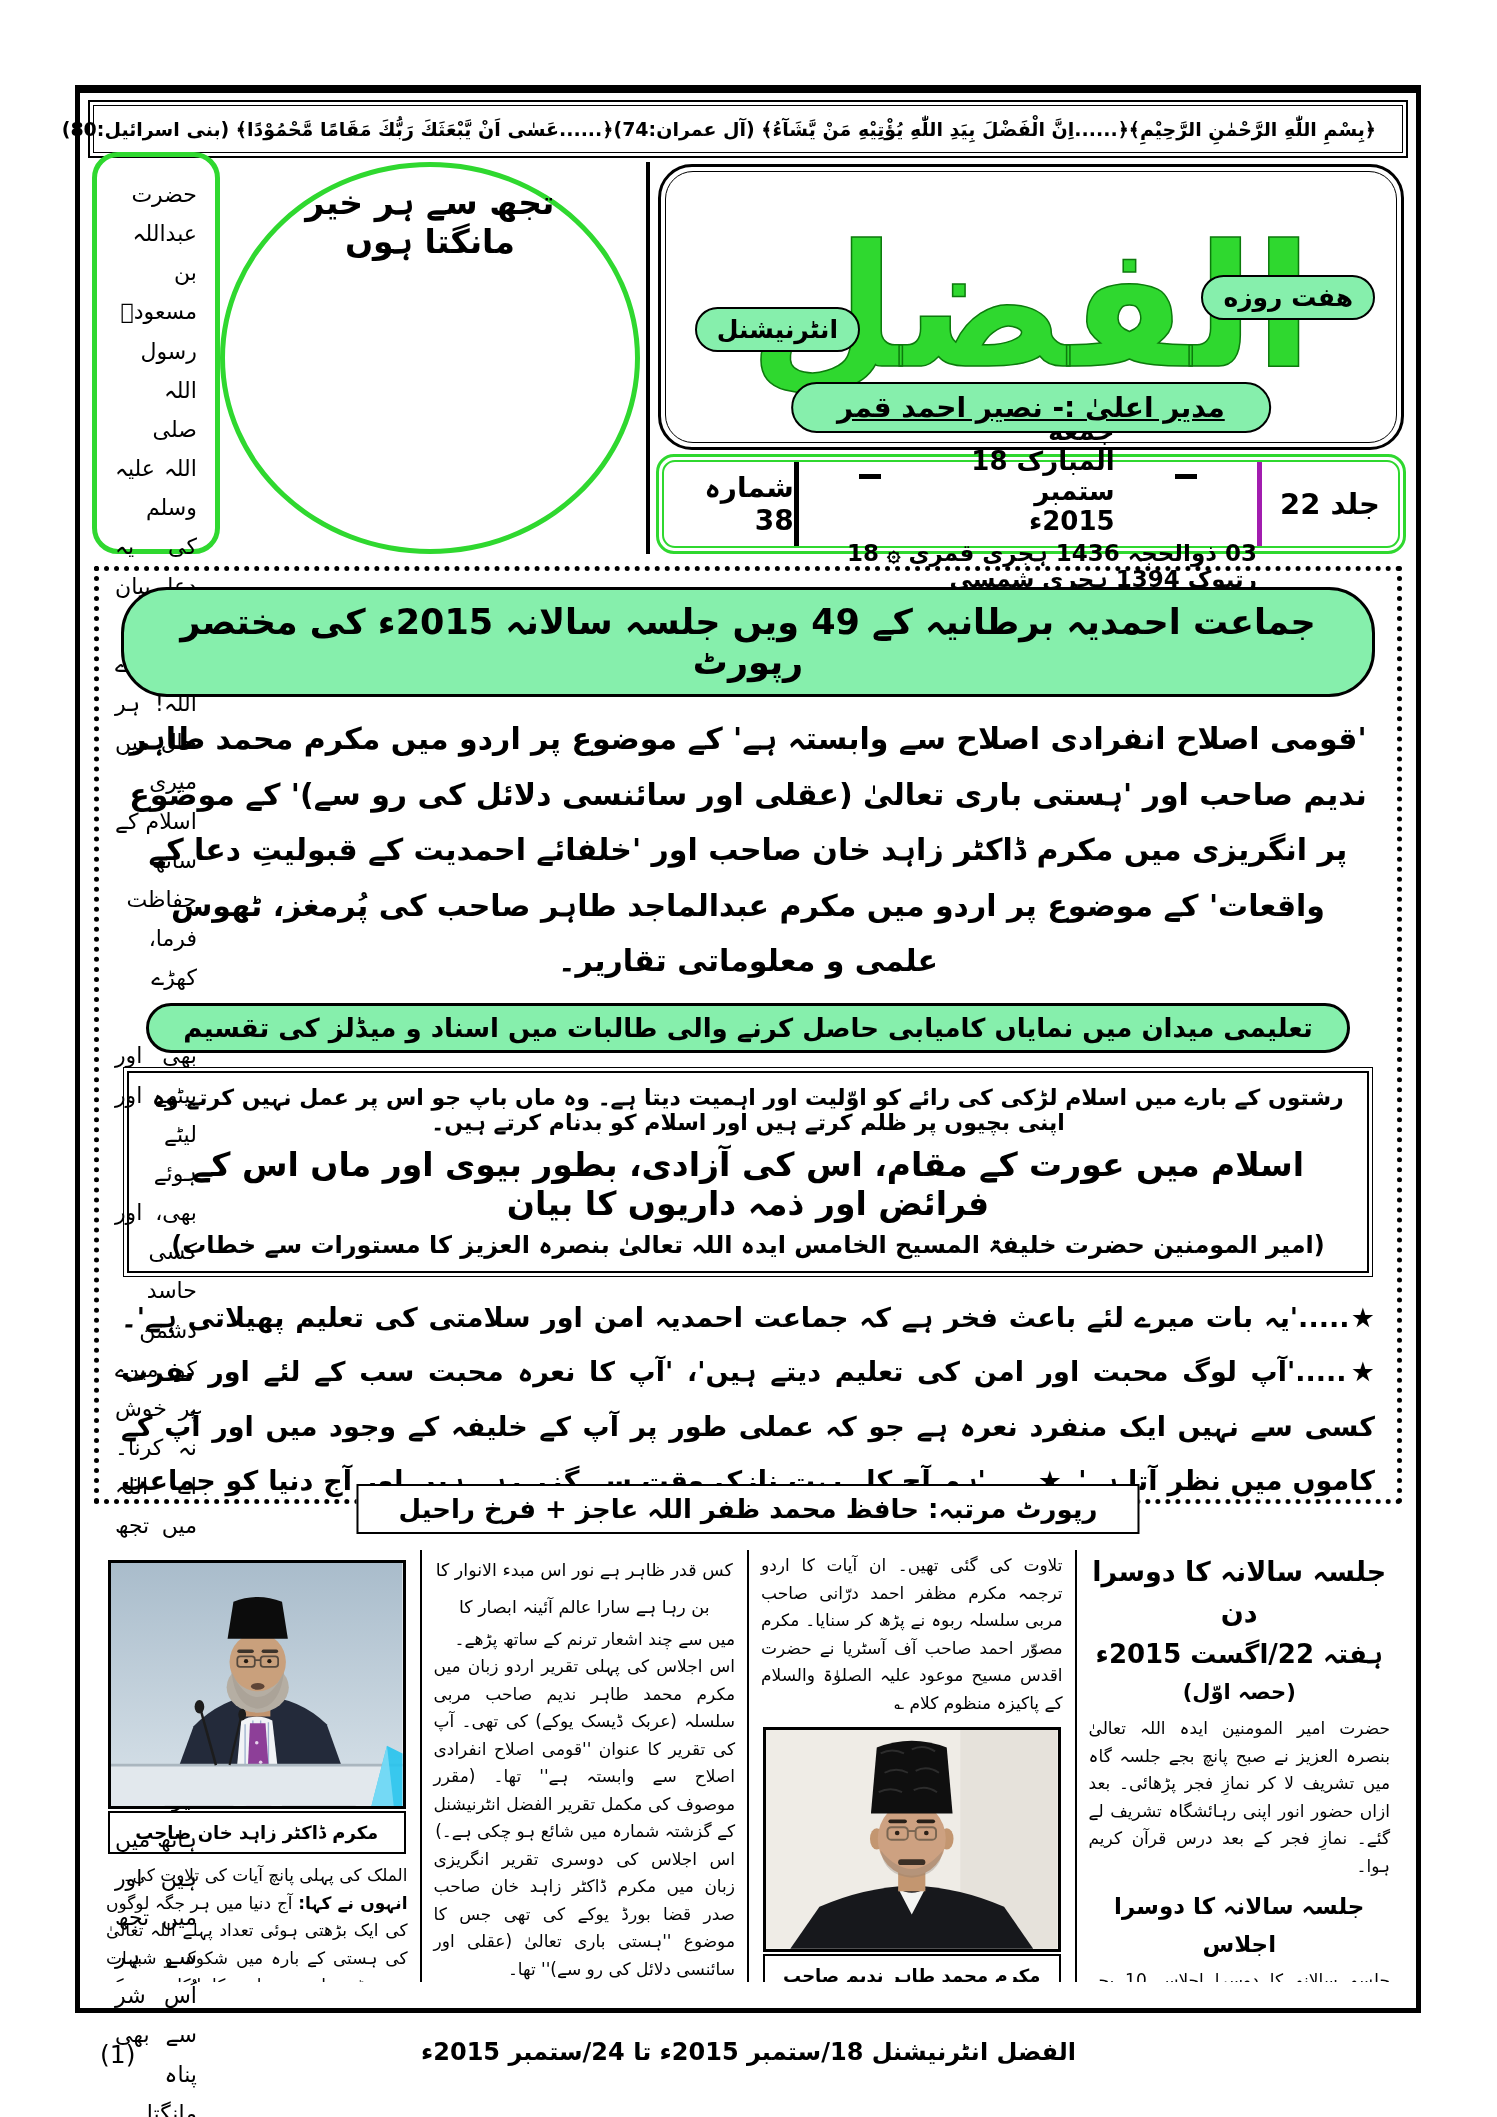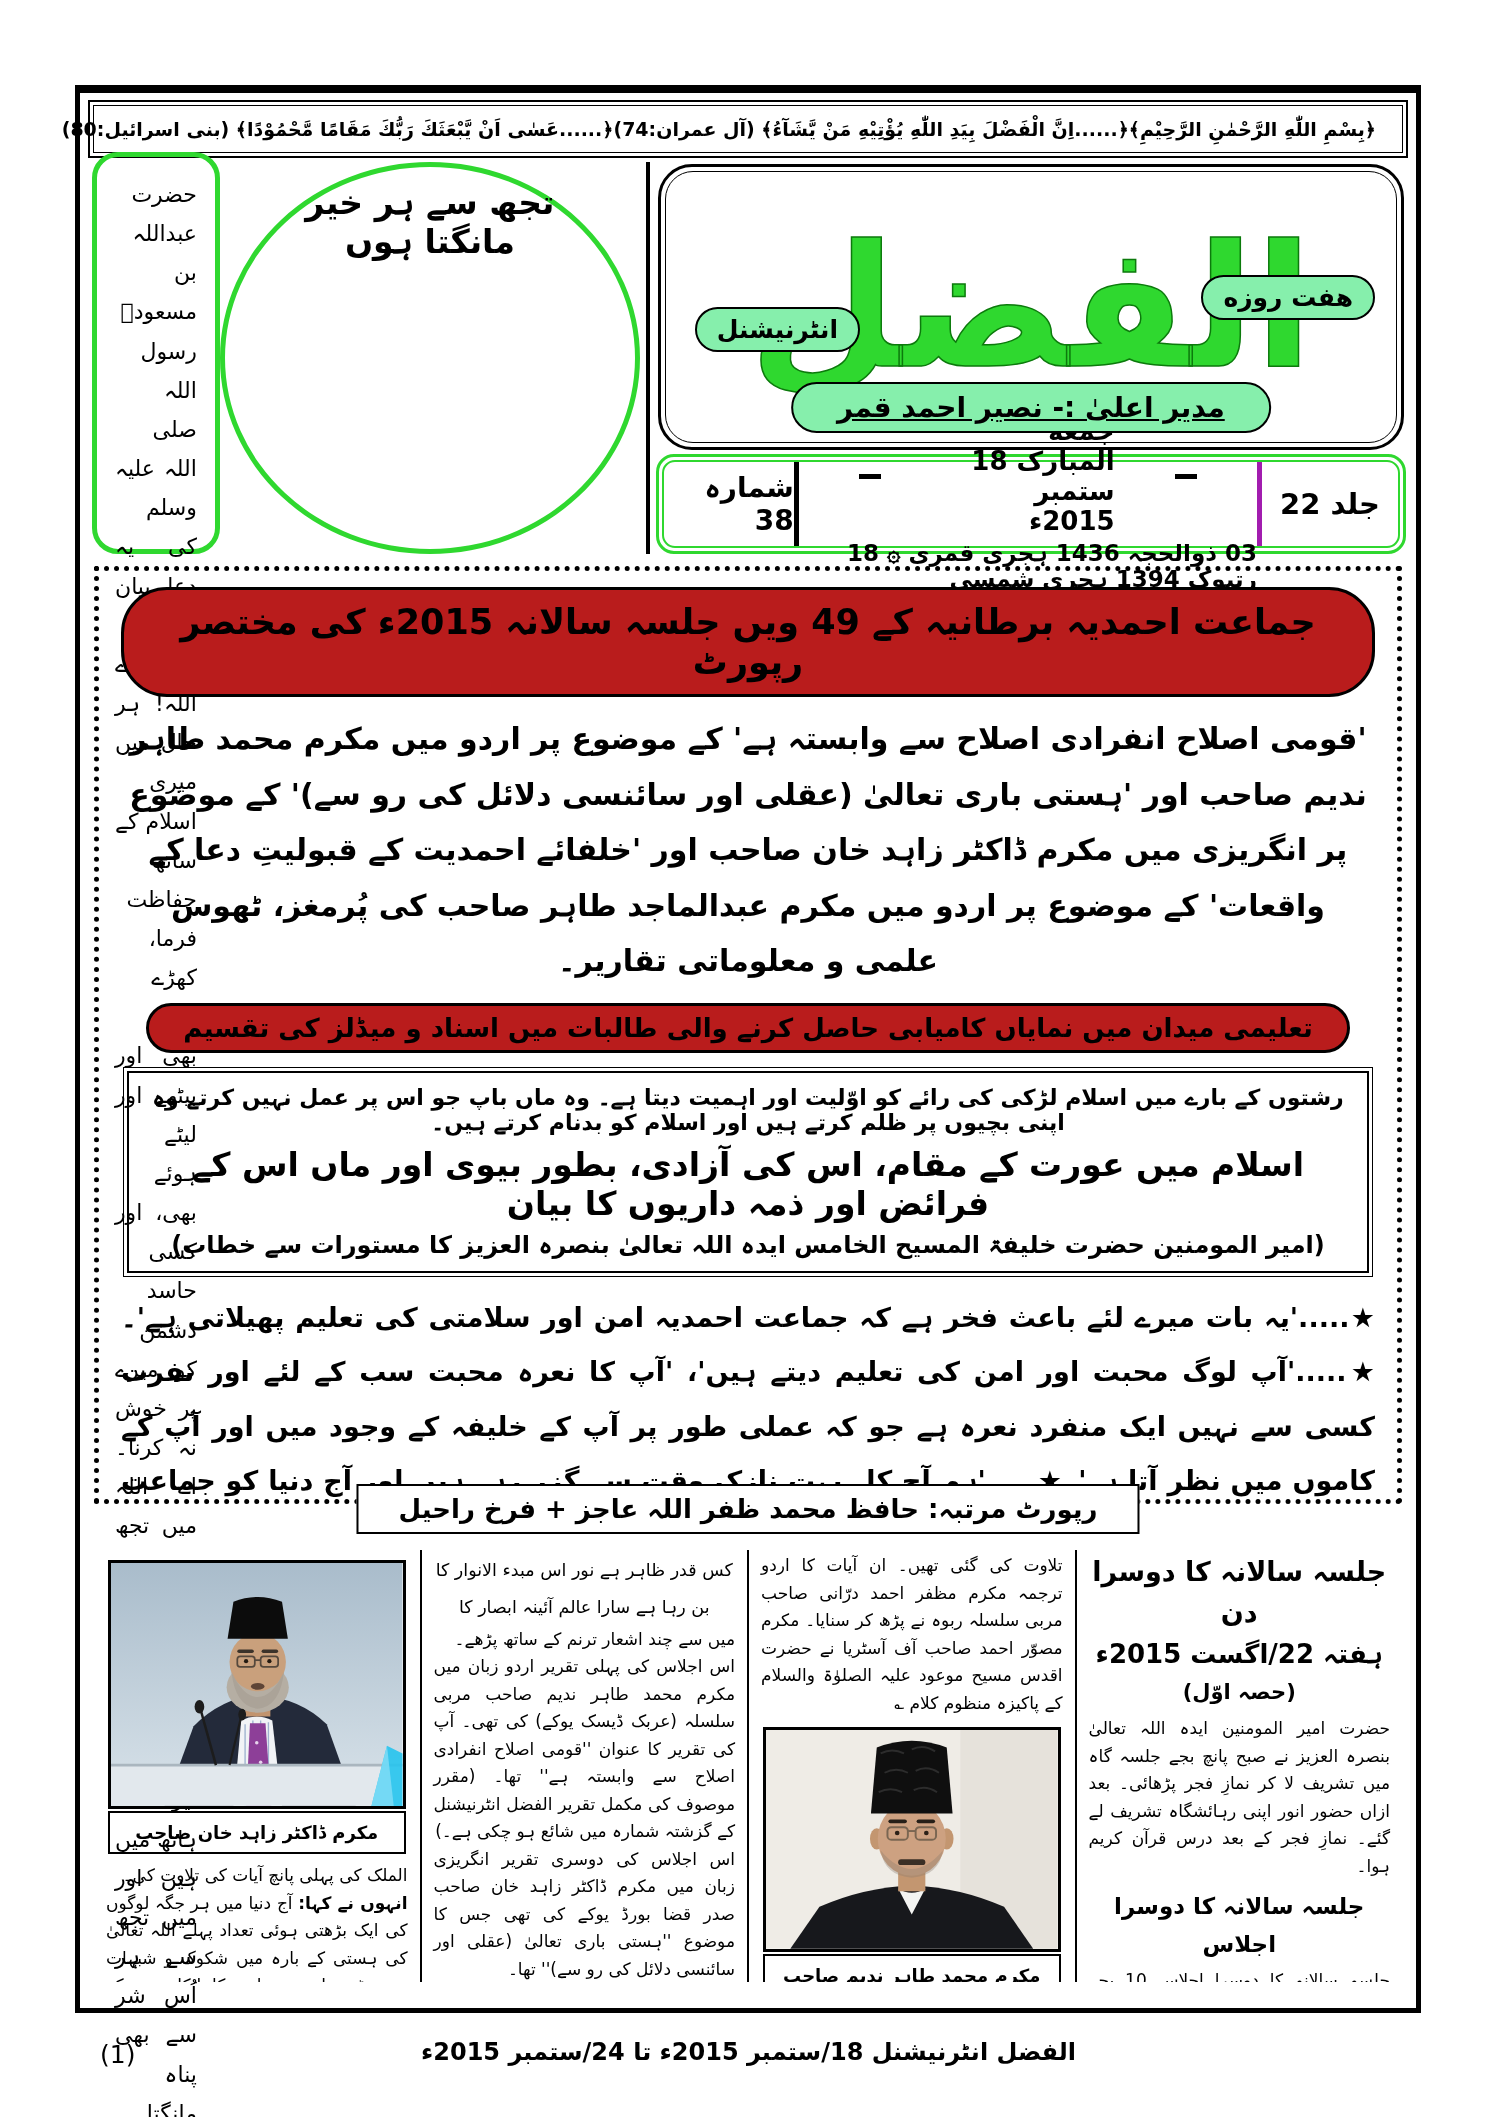--- a/index.html
+++ b/index.html
@@ -45,21 +45,21 @@
   .prayer-col{ flex:1; display:flex; flex-direction:row; padding-left:2px; }
   .prayer-oval{ width:420px; margin:0 auto; border:5px solid var(--green); border-radius:50%;
                 padding:16px 30px; text-align:center; font-size:33px; font-weight:700; background:#fff; z-index:2; }
   .prayer-body{ flex:1; border:5px solid var(--green); border-radius:26px; margin-top:-10px;
                 padding:18px 18px 8px; font-size:22px; line-height:1.78; text-align:justify; }
   .prayer-cite{ font-size:19px; text-align:left; margin-top:4px; }
 
   
   .main-wrap{ position:relative; margin:12px 14px 0; }
   .main-box{ border:5px dotted #000; height:938px; overflow:hidden; padding:16px 22px; text-align:center; }
-  .pill{ display:inline-block; border:3px solid #000; border-radius:46px; background:#b91c1c; font-weight:700; }
+  .pill{ display:inline-block; border:3px solid #000; border-radius:46px; background:#86efac; font-weight:700; }
   .pill-1{ font-size:35px; padding:12px 46px; }
   .pill-2{ font-size:26px; padding:7px 34px; margin-top:10px; }
   .para{ font-weight:700; }
   .para-1{ font-size:30px; line-height:1.85; margin:14px 4px 4px; }
   .inner-box{ border:1px solid #000; padding:3px; margin:14px 2px; }
   .ib-in{ border:2px solid #000; padding:12px 14px; }
   .ib-l1{ font-size:22px; font-weight:700; }
   .ib-l2{ font-size:33px; font-weight:700; margin:10px 0 8px; }
   .ib-l3{ font-size:24px; font-weight:700; }
   .quotes{ font-size:27px; line-height:2.02; text-align:justify; text-align-last:center; margin-top:6px; }

